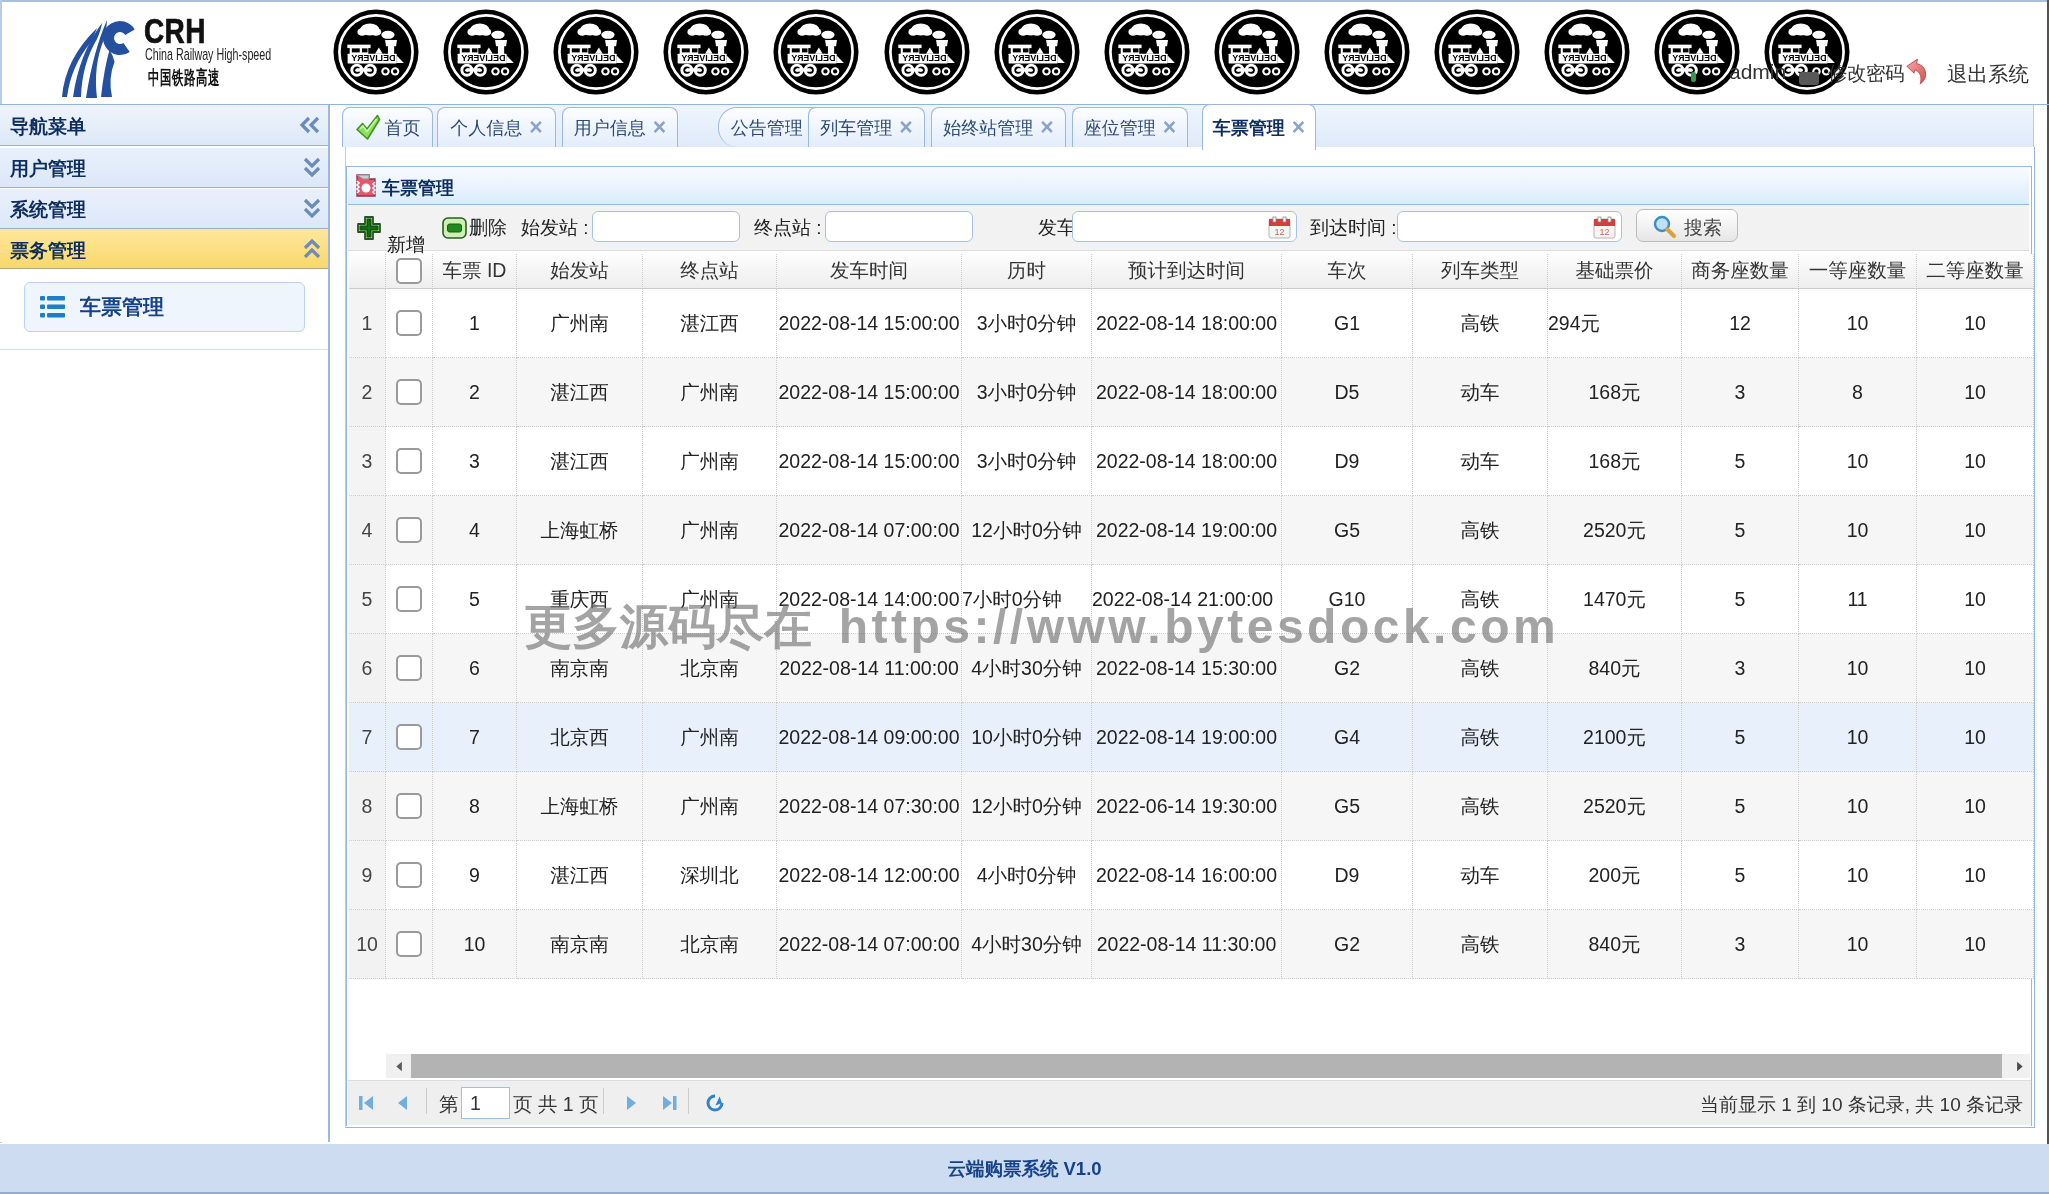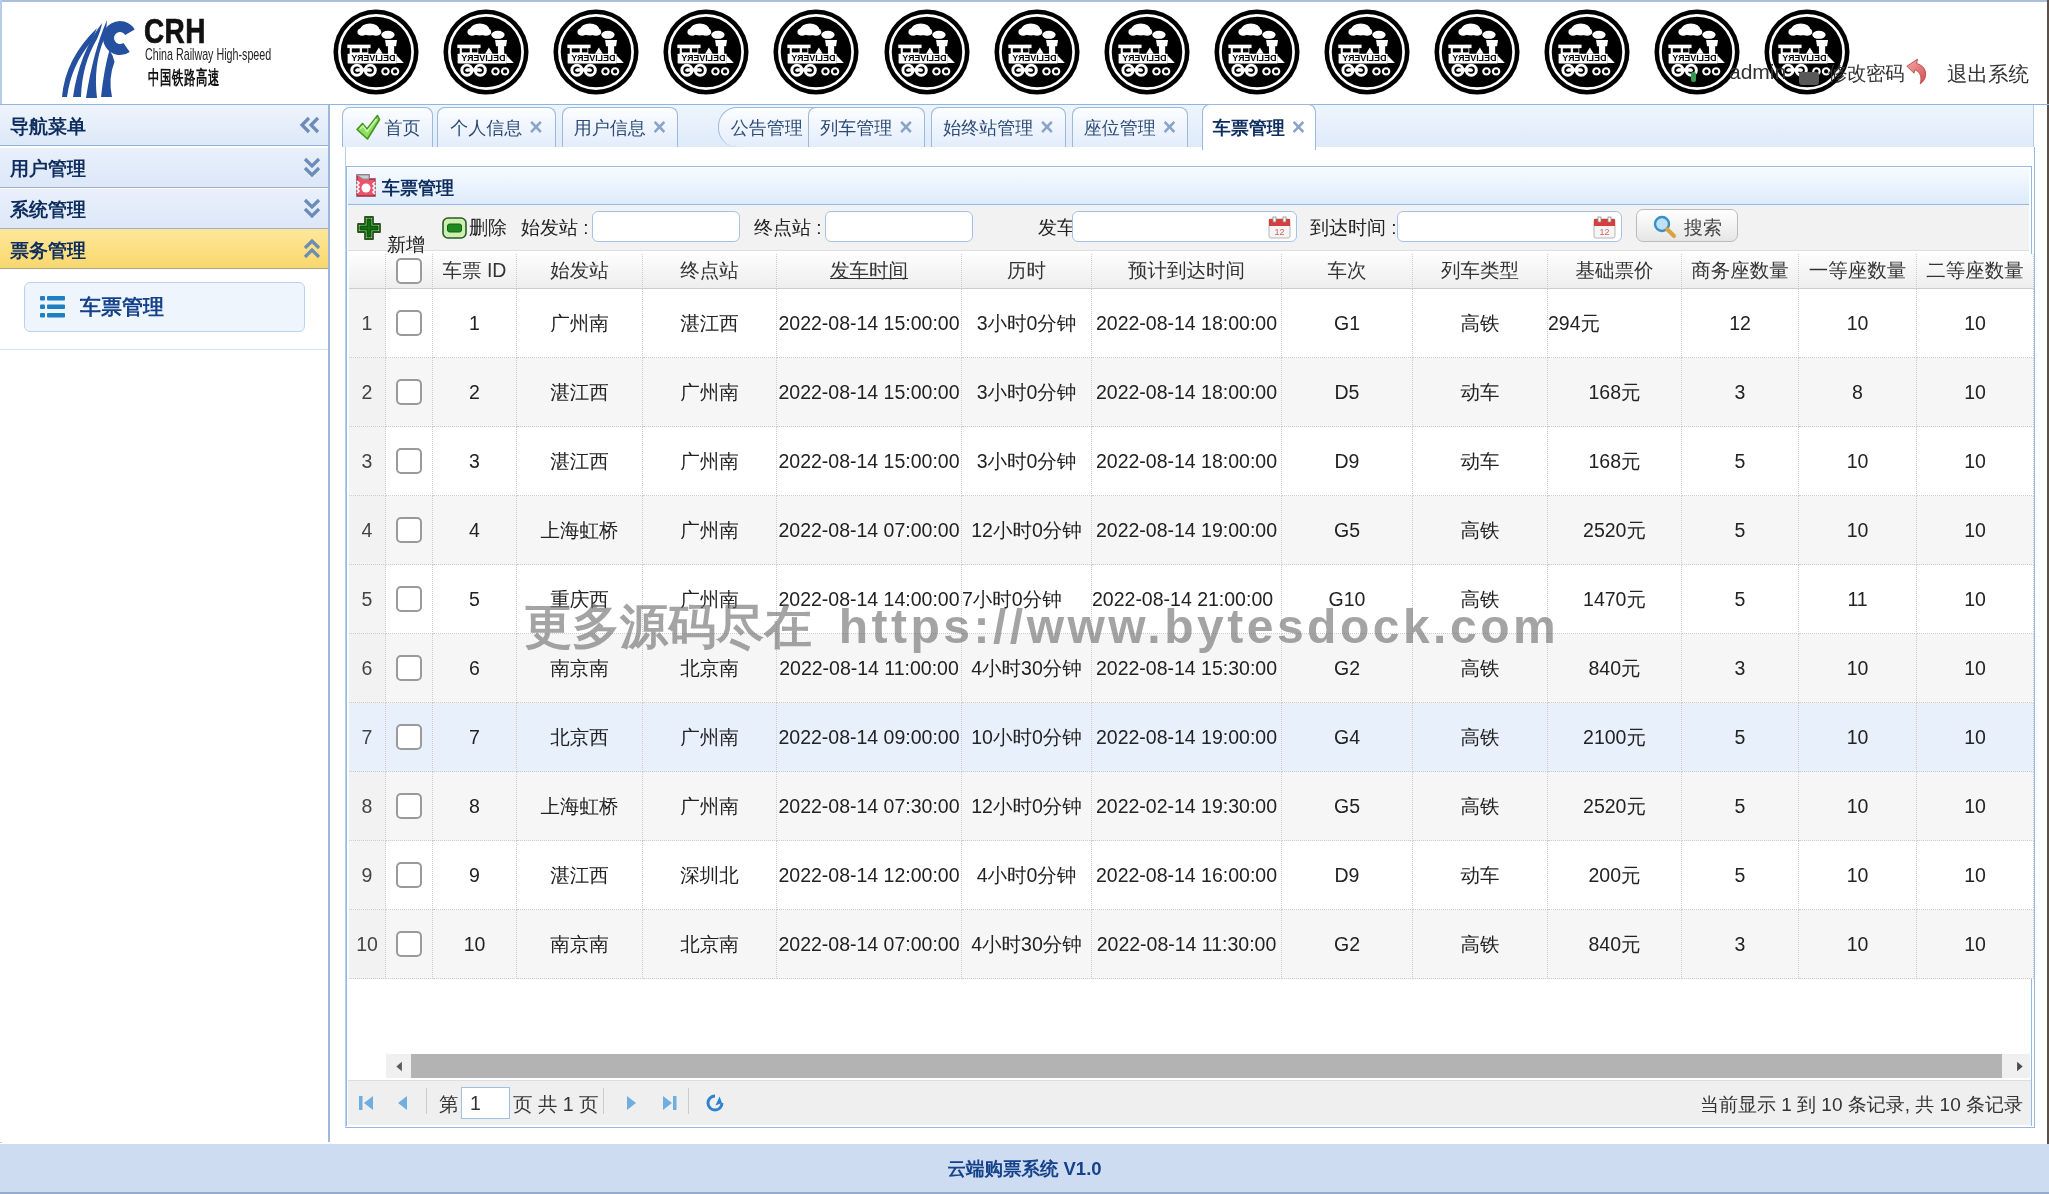--- a/index.html
+++ b/index.html
@@ -257,21 +257,21 @@
     </colgroup>
     <tbody>
       <tr style="height:35.5px;background:linear-gradient(#fdfdfd,#ededed);">
         <th class="hsep" style="border-bottom:1px solid #ccc;color:#333;"></th>
         <th class="hsep" style="border-bottom:1px solid #ccc;color:#333;">
           <div style="width:22px;height:22px;border:2px solid #9a9a9a;border-radius:5px;background:#fff;margin:0 auto;"></div>
         </th>
         <th class="hsep" style="border-bottom:1px solid #ccc;color:#333;">车票 ID</th>
         <th class="hsep" style="border-bottom:1px solid #ccc;color:#333;">始发站</th>
         <th class="hsep" style="border-bottom:1px solid #ccc;color:#333;">终点站</th>
-        <th class="hsep" style="border-bottom:1px solid #ccc;color:#333;text-decoration:underline;">发车时间</th>
+        <th class="hsep" style="border-bottom:1px solid #ccc;color:#333;">发车时间</th>
         <th class="hsep" style="border-bottom:1px solid #ccc;color:#333;">历时</th>
         <th class="hsep" style="border-bottom:1px solid #ccc;color:#333;">预计到达时间</th>
         <th class="hsep" style="border-bottom:1px solid #ccc;color:#333;">车次</th>
         <th class="hsep" style="border-bottom:1px solid #ccc;color:#333;">列车类型</th>
         <th class="hsep" style="border-bottom:1px solid #ccc;color:#333;">基础票价</th>
         <th class="hsep" style="border-bottom:1px solid #ccc;color:#333;">商务座数量</th>
         <th class="hsep" style="border-bottom:1px solid #ccc;color:#333;">一等座数量</th>
         <th class="hsep" style="border-bottom:1px solid #ccc;color:#333;">二等座数量</th>
       </tr>
       <tr style="height:69px;background:#fff;">
@@ -403,21 +403,21 @@
       <tr style="height:69px;background:#f6f6f6;">
         <td class="hsep" style="border-bottom:1px dotted #ccc;background:#f2f2f2;text-align:center;color:#444;">8</td>
         <td class="hsep" style="border-bottom:1px dotted #ccc;text-align:center;">
           <div style="width:22px;height:22px;border:2px solid #9a9a9a;border-radius:5px;background:#fff;margin:0 auto;"></div>
         </td>
         <td class="hsep" style="border-bottom:1px dotted #ccc;text-align:center;">8</td>
         <td class="hsep" style="border-bottom:1px dotted #ccc;text-align:center;">上海虹桥</td>
         <td class="hsep" style="border-bottom:1px dotted #ccc;text-align:center;">广州南</td>
         <td class="hsep" style="border-bottom:1px dotted #ccc;text-align:center;">2022-08-14 07:30:00</td>
         <td class="hsep" style="border-bottom:1px dotted #ccc;text-align:center;">12小时0分钟</td>
-        <td class="hsep" style="border-bottom:1px dotted #ccc;text-align:center;">2022-02-14 19:30:00</td>
+        <td class="hsep" style="border-bottom:1px dotted #ccc;text-align:center;">2022-06-14 19:30:00</td>
         <td class="hsep" style="border-bottom:1px dotted #ccc;text-align:center;">G5</td>
         <td class="hsep" style="border-bottom:1px dotted #ccc;text-align:center;">高铁</td>
         <td class="hsep" style="border-bottom:1px dotted #ccc;text-align:center;">2520元</td>
         <td class="hsep" style="border-bottom:1px dotted #ccc;text-align:center;">5</td>
         <td class="hsep" style="border-bottom:1px dotted #ccc;text-align:center;">10</td>
         <td class="hsep" style="border-bottom:1px dotted #ccc;text-align:center;">10</td>
       </tr>
       <tr style="height:69px;background:#fff;">
         <td class="hsep" style="border-bottom:1px dotted #ccc;background:#f4f4f4;text-align:center;color:#444;">9</td>
         <td class="hsep" style="border-bottom:1px dotted #ccc;text-align:center;">

